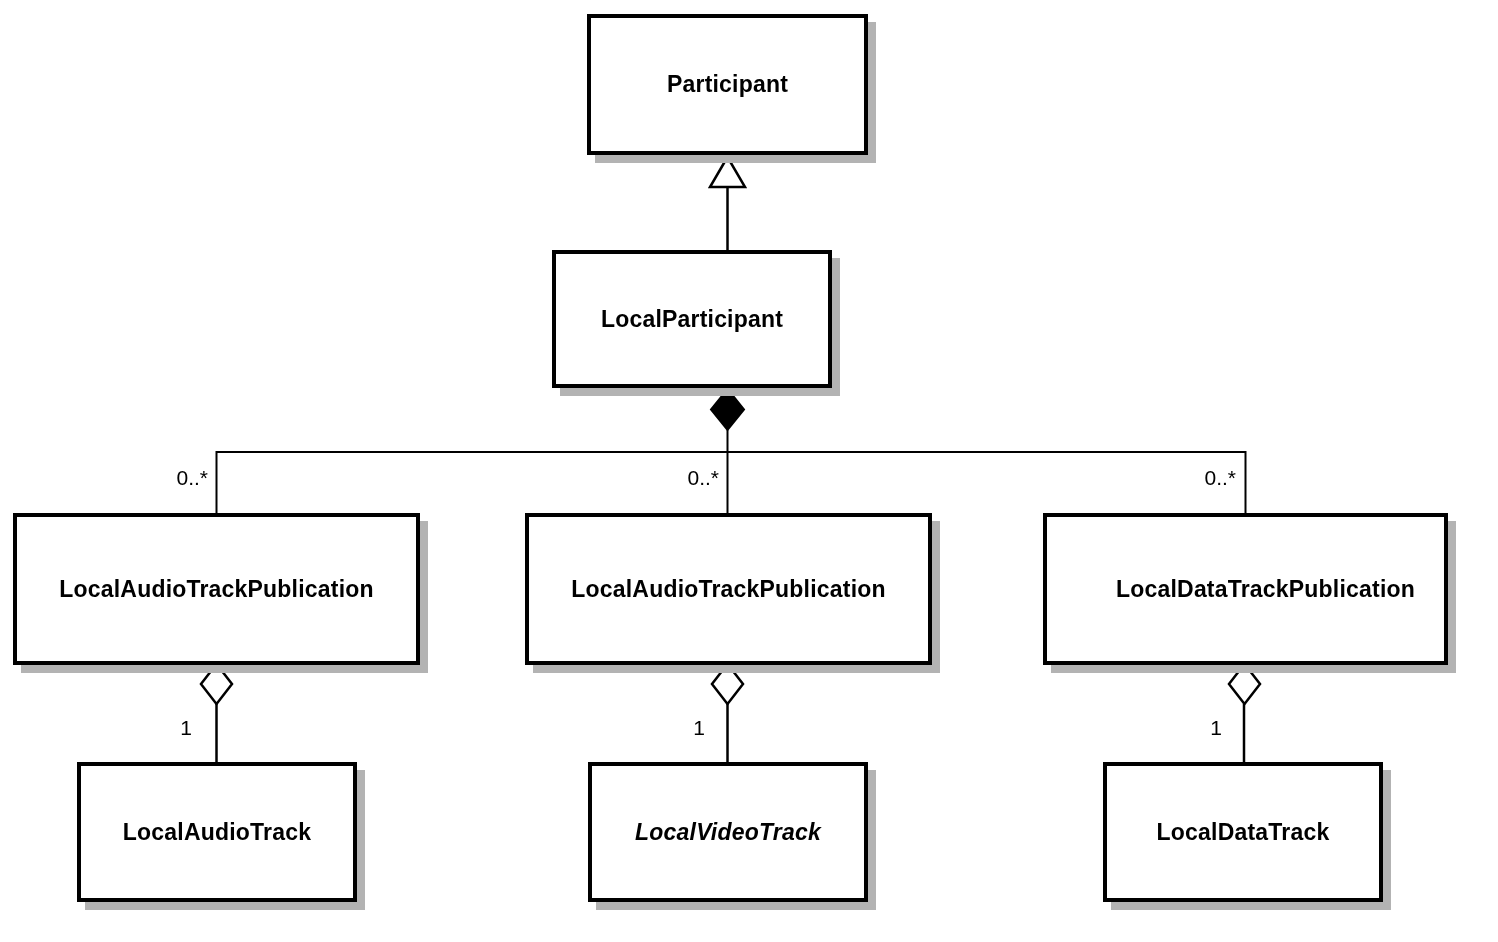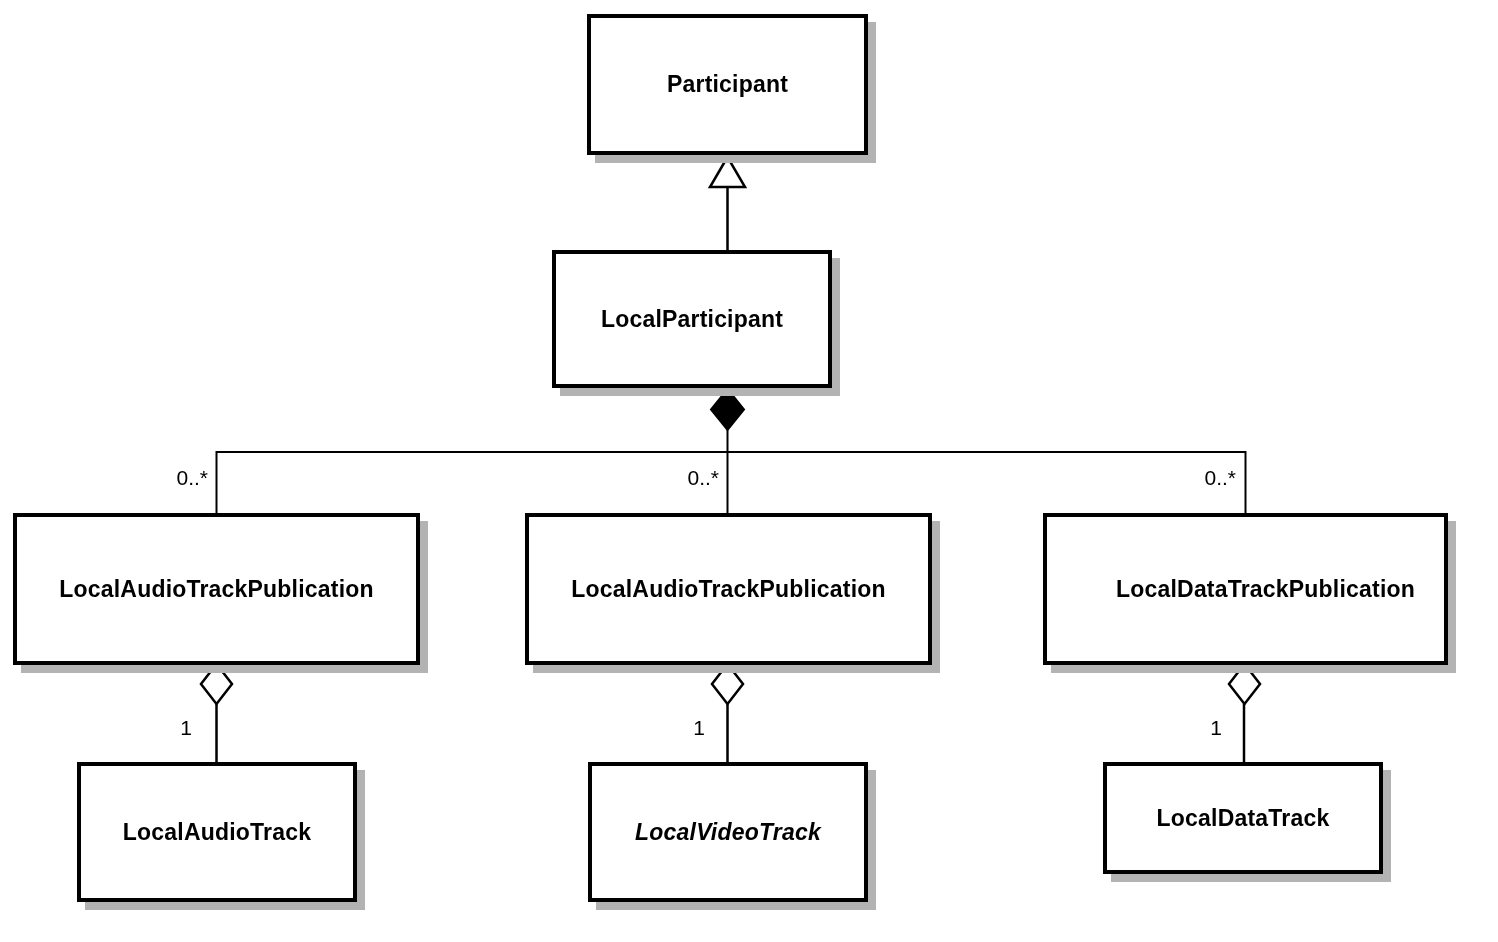--- a/index.html
+++ b/index.html
@@ -43,21 +43,21 @@
     text-align: right;
   }
   
   .box-participant      { left: 587px;  top: 14px;  width: 281px; height: 141px; }
   .box-local-participant{ left: 552px;  top: 250px; width: 280px; height: 138px; }
   .box-pub-left         { left: 13px;   top: 513px; width: 407px; height: 152px; }
   .box-pub-middle       { left: 525px;  top: 513px; width: 407px; height: 152px; }
   .box-pub-right        { left: 1043px; top: 513px; width: 405px; height: 152px; padding-left: 40px; }
   .box-track-left       { left: 77px;   top: 762px; width: 280px; height: 140px; justify-content: center; }
   .box-track-middle     { left: 588px;  top: 762px; width: 280px; height: 140px; font-style: italic; }
-  .box-track-right      { left: 1103px; top: 762px; width: 280px; height: 112px; }
+  .box-track-right      { left: 1103px; top: 762px; width: 280px; height: 140px; }
   
   .mult-pub-left   { left: 160px;  top: 466px; width: 48px; }
   .mult-pub-middle { left: 671px;  top: 466px; width: 48px; }
   .mult-pub-right  { left: 1188px; top: 466px; width: 48px; }
   .mult-track-left   { left: 156px;  top: 716px; width: 36px; }
   .mult-track-middle { left: 669px;  top: 716px; width: 36px; }
   .mult-track-right  { left: 1186px; top: 716px; width: 36px; }
 </style>
 </head>
 <body>

